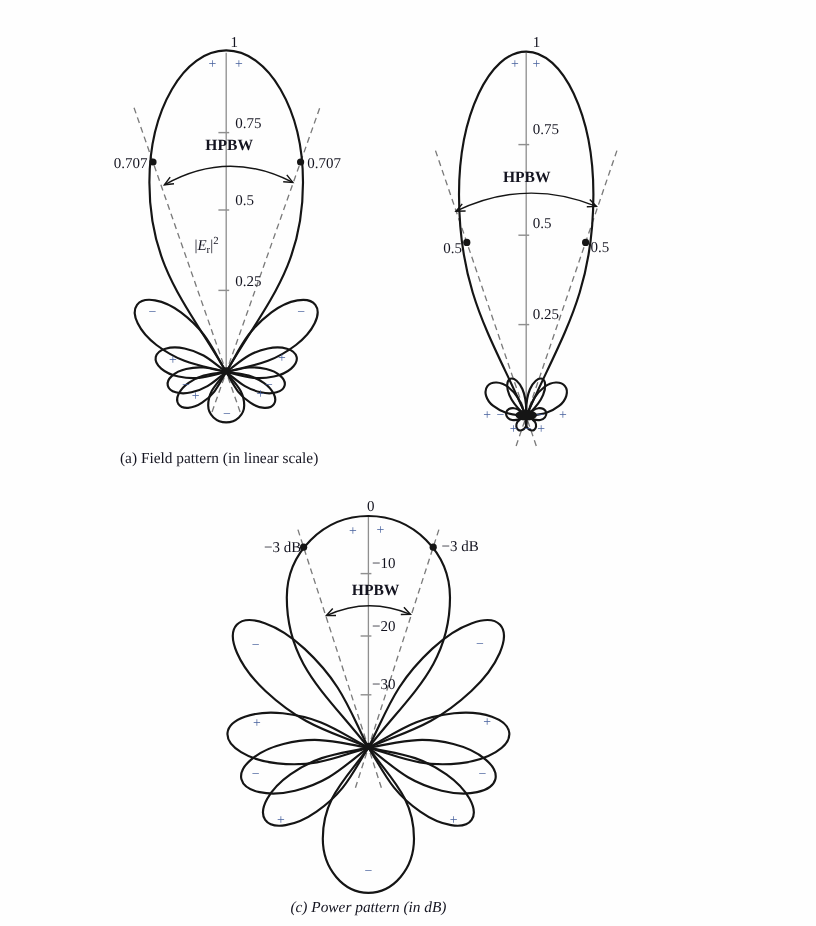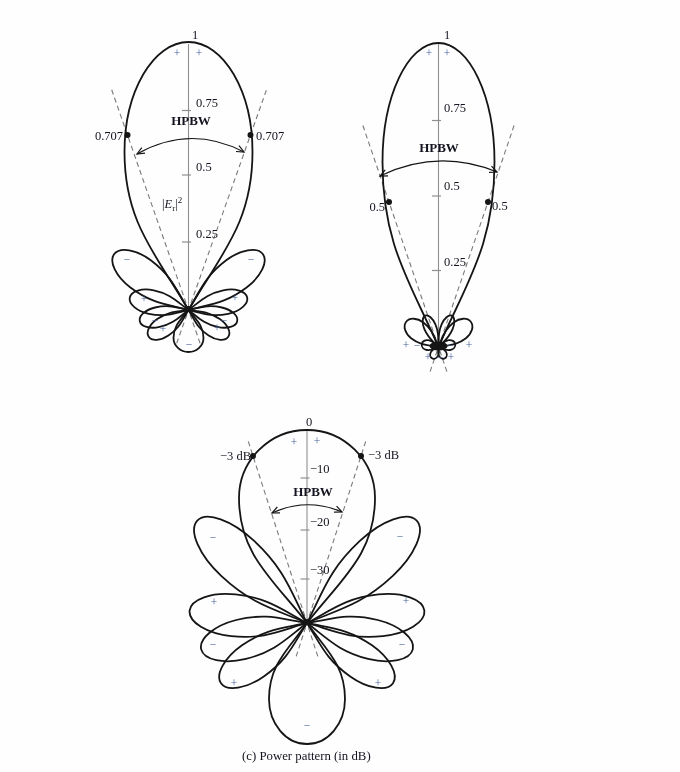--- a/index.html
+++ b/index.html
@@ -2,21 +2,21 @@
 <html><head>
 <meta charset="utf-8">
 <style>
   html,body{margin:0;padding:0;background:#ffffff;}
   .stage{position:relative;width:680px;height:772px;background:#fefefe;overflow:hidden;
          font-family:"Liberation Serif",serif;}
   .stage svg{position:absolute;left:0;top:0;}
   .cap{position:absolute;white-space:nowrap;font-size:12.8px;color:#141420;}
   #cap-a{left:100px;top:375px;}
   #cap-b{left:360px;top:375px;}
-  #cap-c{left:242px;top:749px;}
+  #cap-c{left:242px;top:749px;font-style:italic;}
   text{font-family:"Liberation Serif",serif;}
   .t-tick,.t-val,.t-top{font-size:12.5px;fill:#141420;}
   .t-hpbw{font-size:13px;font-weight:bold;fill:#141420;}
   .t-sign{font-size:11.5px;fill:#46609c;}
 </style>
 </head>
 <body>
 
 <div class="stage">
   <svg id="fig" width="680" height="772" viewBox="0 0 680 772" xmlns="http://www.w3.org/2000/svg">
@@ -138,14 +138,15 @@
         <text x="400" y="540" class="t-sign" text-anchor="middle">−</text>
         <text x="214" y="606" class="t-sign" text-anchor="middle">+</text>
         <text x="406" y="605" class="t-sign" text-anchor="middle">+</text>
         <text x="213" y="648" class="t-sign" text-anchor="middle">−</text>
         <text x="402" y="648" class="t-sign" text-anchor="middle">−</text>
         <text x="234" y="687" class="t-sign" text-anchor="middle">+</text>
         <text x="378" y="687" class="t-sign" text-anchor="middle">+</text>
         <text x="307" y="729" class="t-sign" text-anchor="middle">−</text>
       </g>
     </svg>
+  <div class="cap" id="cap-a">(a) Field pattern (in linear scale)</div>
   <div class="cap" id="cap-c">(c) Power pattern (in dB)</div>
 </div>
 
 </body></html>

